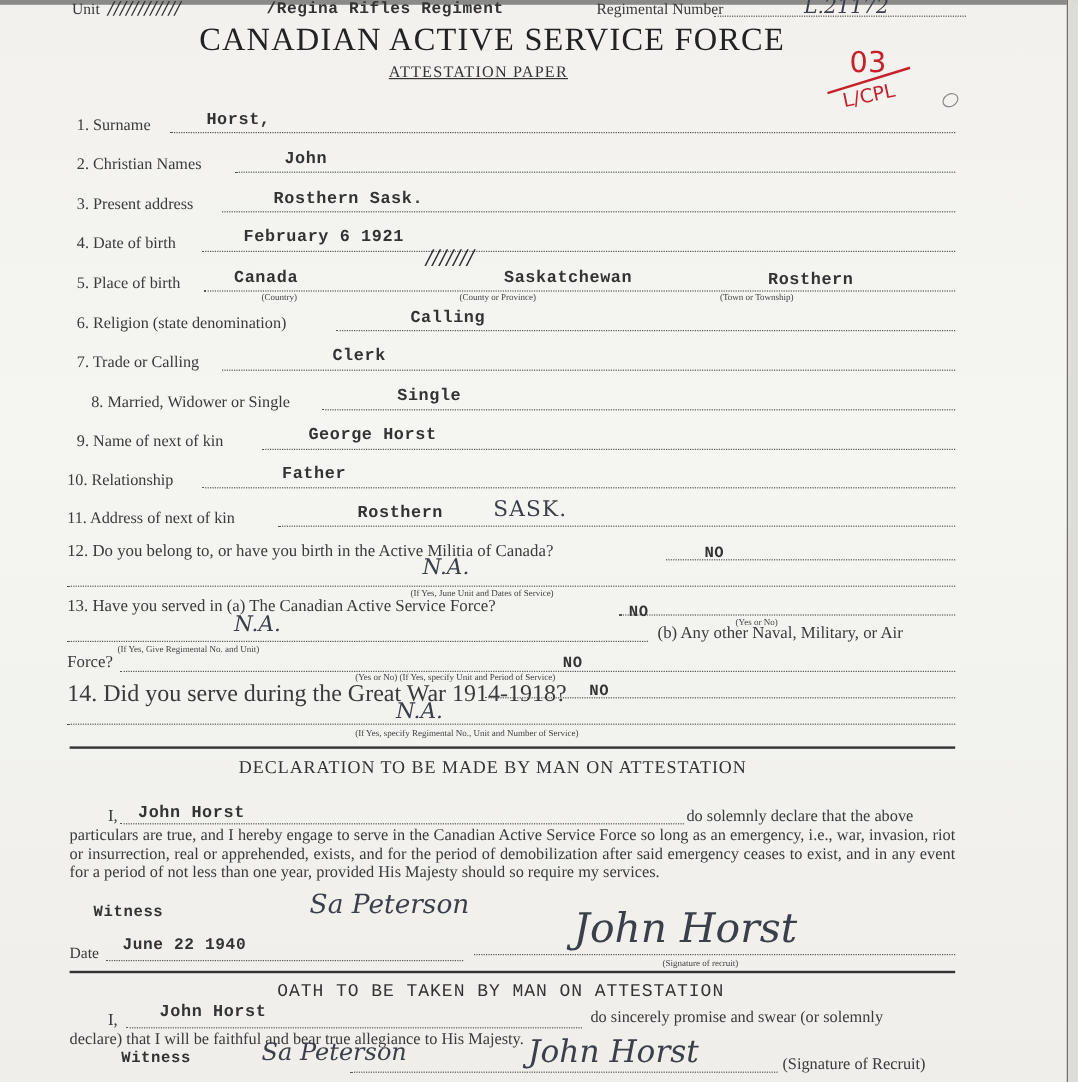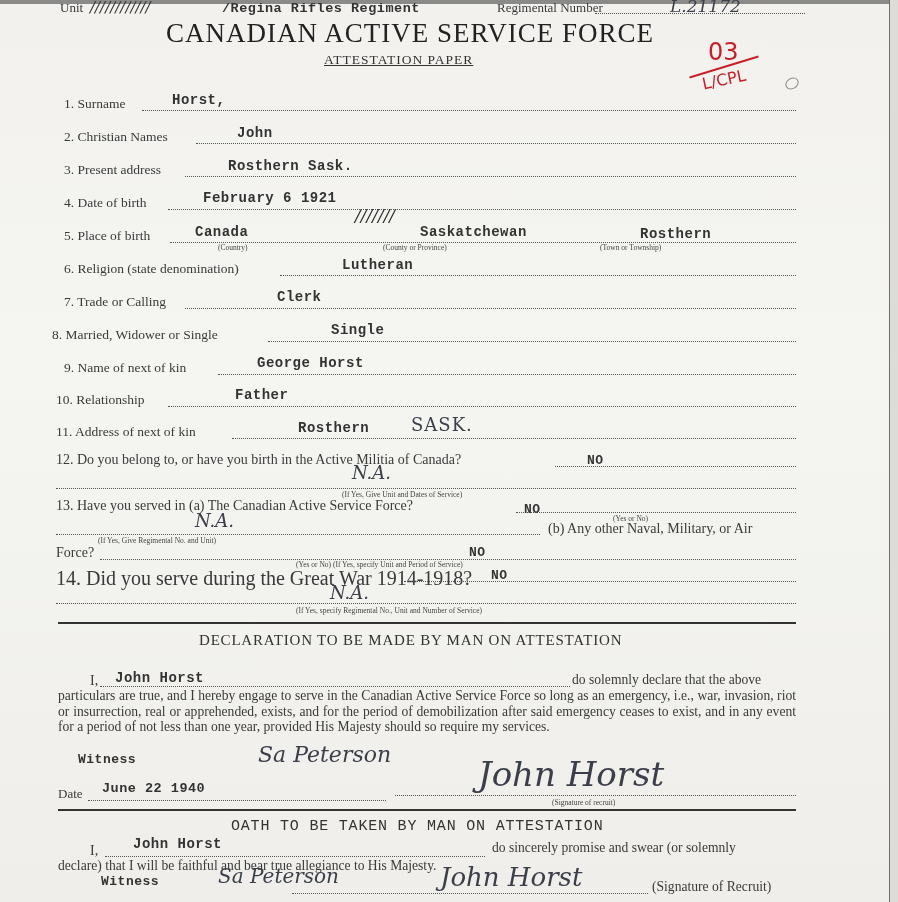--- a/index.html
+++ b/index.html
@@ -65,27 +65,27 @@
 <span class="abs tw" style="left:195px;top:224px;">Canada</span>
 <span class="abs small" style="left:218px;top:243px;">(Country)</span>
 <span class="abs hand" style="left:355px;top:205px;font-size:17px;color:#2c2c2c;">/////// </span>
 <span class="abs tw" style="left:420px;top:224px;">Saskatchewan</span>
 <span class="abs small" style="left:383px;top:243px;">(County or Province)</span>
 <span class="abs tw" style="left:640px;top:226px;">Rosthern</span>
 <span class="abs small" style="left:600px;top:243px;">(Town or Township)</span>
 
 <span class="abs lbl" style="left:64px;top:261px;"><span>6.</span> <span>Religion (state denomination)</span></span>
 <div class="dots" style="left:280px;top:275px;width:516px;"></div>
-<span class="abs tw" style="left:342px;top:257px;">Lutheran</span>
+<span class="abs tw" style="left:342px;top:257px;">Calling</span>
 
 <span class="abs lbl" style="left:64px;top:294px;"><span>7.</span> <span>Trade or Calling</span></span>
 <div class="dots" style="left:185px;top:308px;width:611px;"></div>
 <span class="abs tw" style="left:277px;top:289px;">Clerk</span>
 
-<span class="abs lbl" style="left:52px;top:327px;"><span>8.</span> <span>Married, Widower or Single</span></span>
+<span class="abs lbl" style="left:76px;top:327px;"><span>8.</span> <span>Married, Widower or Single</span></span>
 <div class="dots" style="left:268px;top:341px;width:528px;"></div>
 <span class="abs tw" style="left:331px;top:322px;">Single</span>
 
 <span class="abs lbl" style="left:64px;top:360px;"><span>9.</span> <span>Name of next of kin</span></span>
 <div class="dots" style="left:218px;top:374px;width:578px;"></div>
 <span class="abs tw" style="left:257px;top:355px;">George Horst</span>
 
 <span class="abs lbl" style="left:56px;top:392px;"><span>10.</span> <span>Relationship</span></span>
 <div class="dots" style="left:168px;top:406px;width:628px;"></div>
 <span class="abs tw" style="left:235px;top:387px;">Father</span>
@@ -93,21 +93,21 @@
 <span class="abs lbl" style="left:56px;top:424px;"><span>11.</span> <span>Address of next of kin</span></span>
 <div class="dots" style="left:232px;top:438px;width:564px;"></div>
 <span class="abs tw" style="left:298px;top:420px;">Rosthern</span>
 <span class="abs hand" style="left:411px;top:414px;font-size:18px;font-style:normal;letter-spacing:1px;">SASK.</span>
 
 <span class="abs lbl" style="left:56px;top:452px;font-size:14px;"><span>12.</span> <span>Do you belong to, or have you birth in the Active Militia of Canada?</span></span>
 <div class="dots" style="left:555px;top:466px;width:241px;"></div>
 <span class="abs tw" style="left:587px;top:453px;font-size:13px;">NO</span>
 <span class="abs hand" style="left:352px;top:462px;font-size:18px;">N.A.</span>
 <div class="dots" style="left:56px;top:488px;width:740px;"></div>
-<span class="abs small" style="left:342px;top:490px;">(If Yes, Give Unit and Dates of Service)</span>
+<span class="abs small" style="left:342px;top:490px;">(If Yes, June Unit and Dates of Service)</span>
 
 <span class="abs lbl" style="left:56px;top:498px;font-size:14px;"><span>13.</span> <span>Have you served in (a) The Canadian Active Service Force?</span></span>
 <div class="dots" style="left:516px;top:512px;width:280px;"></div>
 <span class="abs tw" style="left:524px;top:502px;font-size:13px;">NO</span>
 <span class="abs small" style="left:613px;top:514px;">(Yes or No)</span>
 <span class="abs hand" style="left:195px;top:510px;font-size:18px;">N.A.</span>
 <div class="dots" style="left:56px;top:534px;width:484px;"></div>
 <span class="abs small" style="left:98px;top:536px;">(If Yes, Give Regimental No. and Unit)</span>
 <span class="abs lbl" style="left:548px;top:521px;font-size:14px;">(b) Any other Naval, Military, or Air</span>
 <span class="abs lbl" style="left:56px;top:545px;font-size:14px;">Force?</span>

